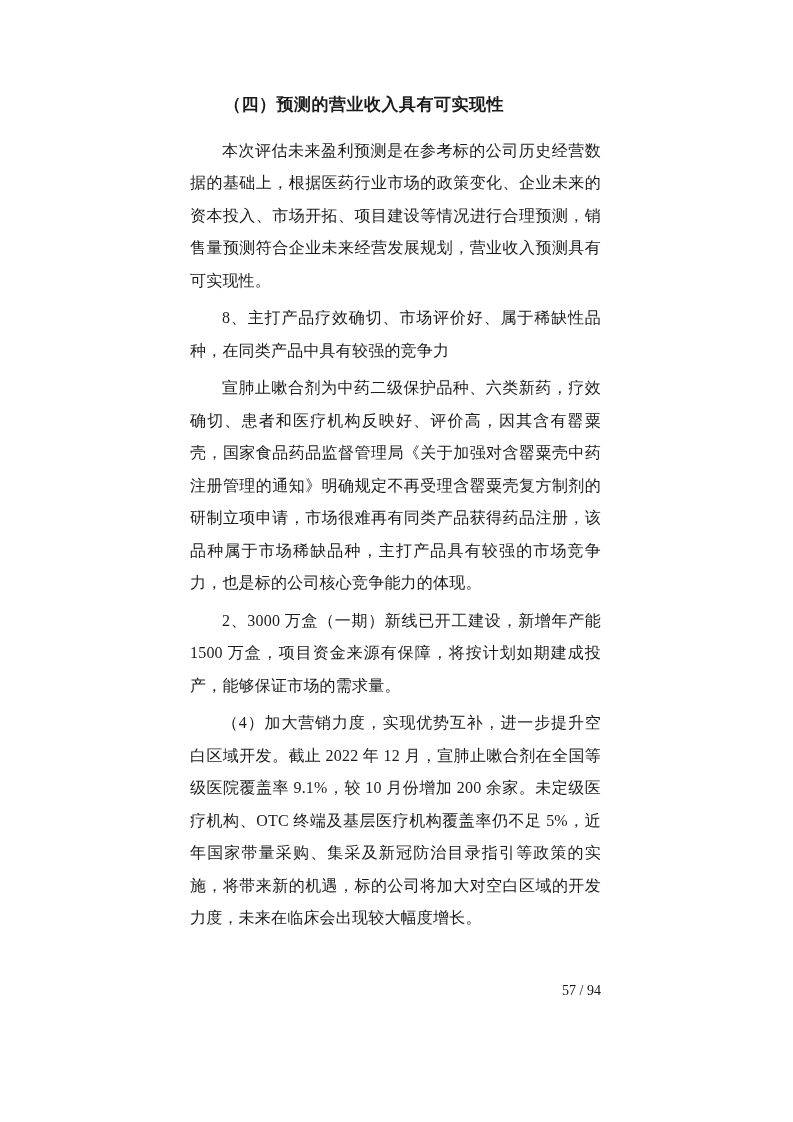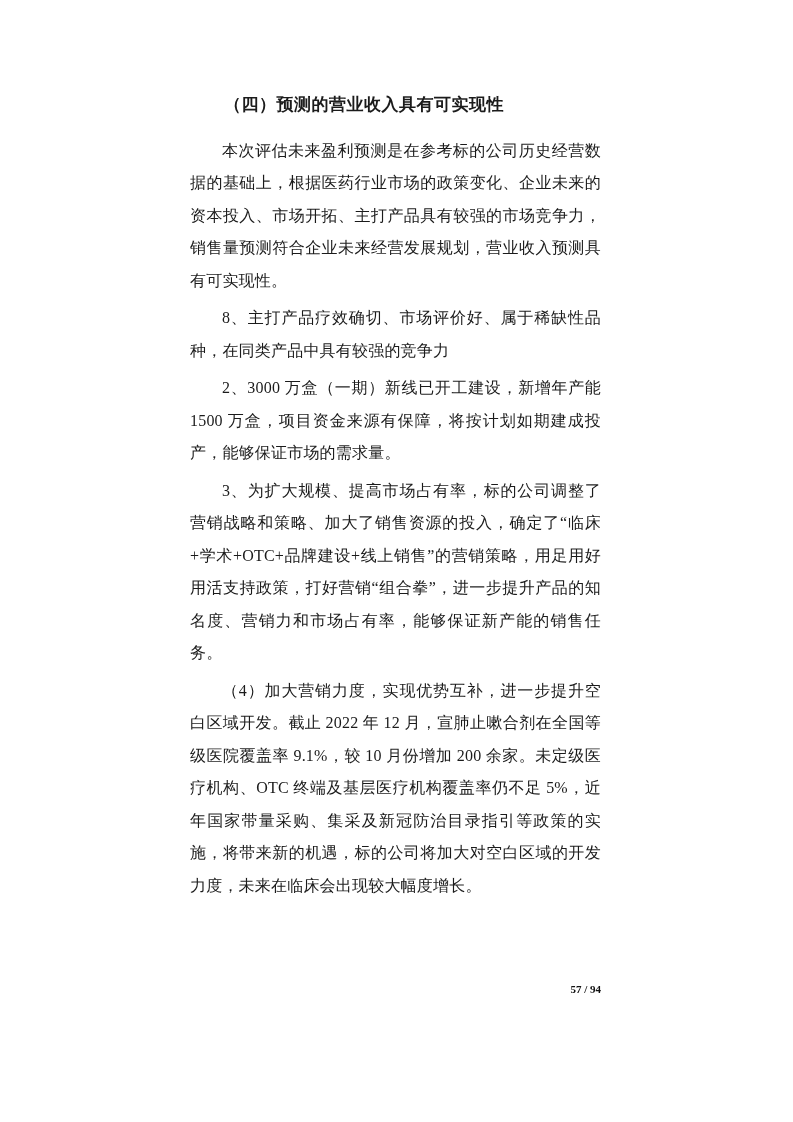--- a/index.html
+++ b/index.html
@@ -37,40 +37,40 @@
     line-height: 32.5px;
     margin: 0 0 5px 0;
     text-indent: 2em;
     text-align: justify;
     letter-spacing: 0.2px;
   }
   .page-footer {
     position: absolute;
     top: 983px;
     right: 115px;
-    font-size: 11px;
-    font-weight: 700;
+    font-size: 14px;
+    font-weight: 400;
     font-family: "Liberation Serif", "DejaVu Serif", serif;
     color: #111111;
   }
 </style>
 </head>
 <body>
 
 <div class="page">
   <div class="content">
     <h2 class="section-heading">（四）预测的营业收入具有可实现性</h2>
 
-    <p class="body-paragraph">本次评估未来盈利预测是在参考标的公司历史经营数据的基础上，根据医药行业市场的政策变化、企业未来的资本投入、市场开拓、主打产品具有较强的市场竞争力，销售量预测符合企业未来经营发展规划，营业收入预测具有可实现性。</p>
+    <p class="body-paragraph">本次评估未来盈利预测是在参考标的公司历史经营数据的基础上，根据医药行业市场的政策变化、企业未来的资本投入、市场开拓、项目建设等情况进行合理预测，销售量预测符合企业未来经营发展规划，营业收入预测具有可实现性。</p>
 
     <p class="body-paragraph">8、主打产品疗效确切、市场评价好、属于稀缺性品种，在同类产品中具有较强的竞争力</p>
 
+    <p class="body-paragraph">宣肺止嗽合剂为中药二级保护品种、六类新药，疗效确切、患者和医疗机构反映好、评价高，因其含有罂粟壳，国家食品药品监督管理局《关于加强对含罂粟壳中药注册管理的通知》明确规定不再受理含罂粟壳复方制剂的研制立项申请，市场很难再有同类产品获得药品注册，该品种属于市场稀缺品种，主打产品具有较强的市场竞争力，也是标的公司核心竞争能力的体现。</p>
 
     <p class="body-paragraph">2、3000 万盒（一期）新线已开工建设，新增年产能 1500 万盒，项目资金来源有保障，将按计划如期建成投产，能够保证市场的需求量。</p>
 
-    <p class="body-paragraph">3、为扩大规模、提高市场占有率，标的公司调整了营销战略和策略、加大了销售资源的投入，确定了“临床+学术+OTC+品牌建设+线上销售”的营销策略，用足用好用活支持政策，打好营销“组合拳”，进一步提升产品的知名度、营销力和市场占有率，能够保证新产能的销售任务。</p>
 
     <p class="body-paragraph">（4）加大营销力度，实现优势互补，进一步提升空白区域开发。截止 2022 年 12 月，宣肺止嗽合剂在全国等级医院覆盖率 9.1%，较 10 月份增加 200 余家。未定级医疗机构、OTC 终端及基层医疗机构覆盖率仍不足 5%，近年国家带量采购、集采及新冠防治目录指引等政策的实施，将带来新的机遇，标的公司将加大对空白区域的开发力度，未来在临床会出现较大幅度增长。</p>
 
   </div>
 
   <div class="page-footer">57 / 94</div>
 </div>
 
 </body></html>

